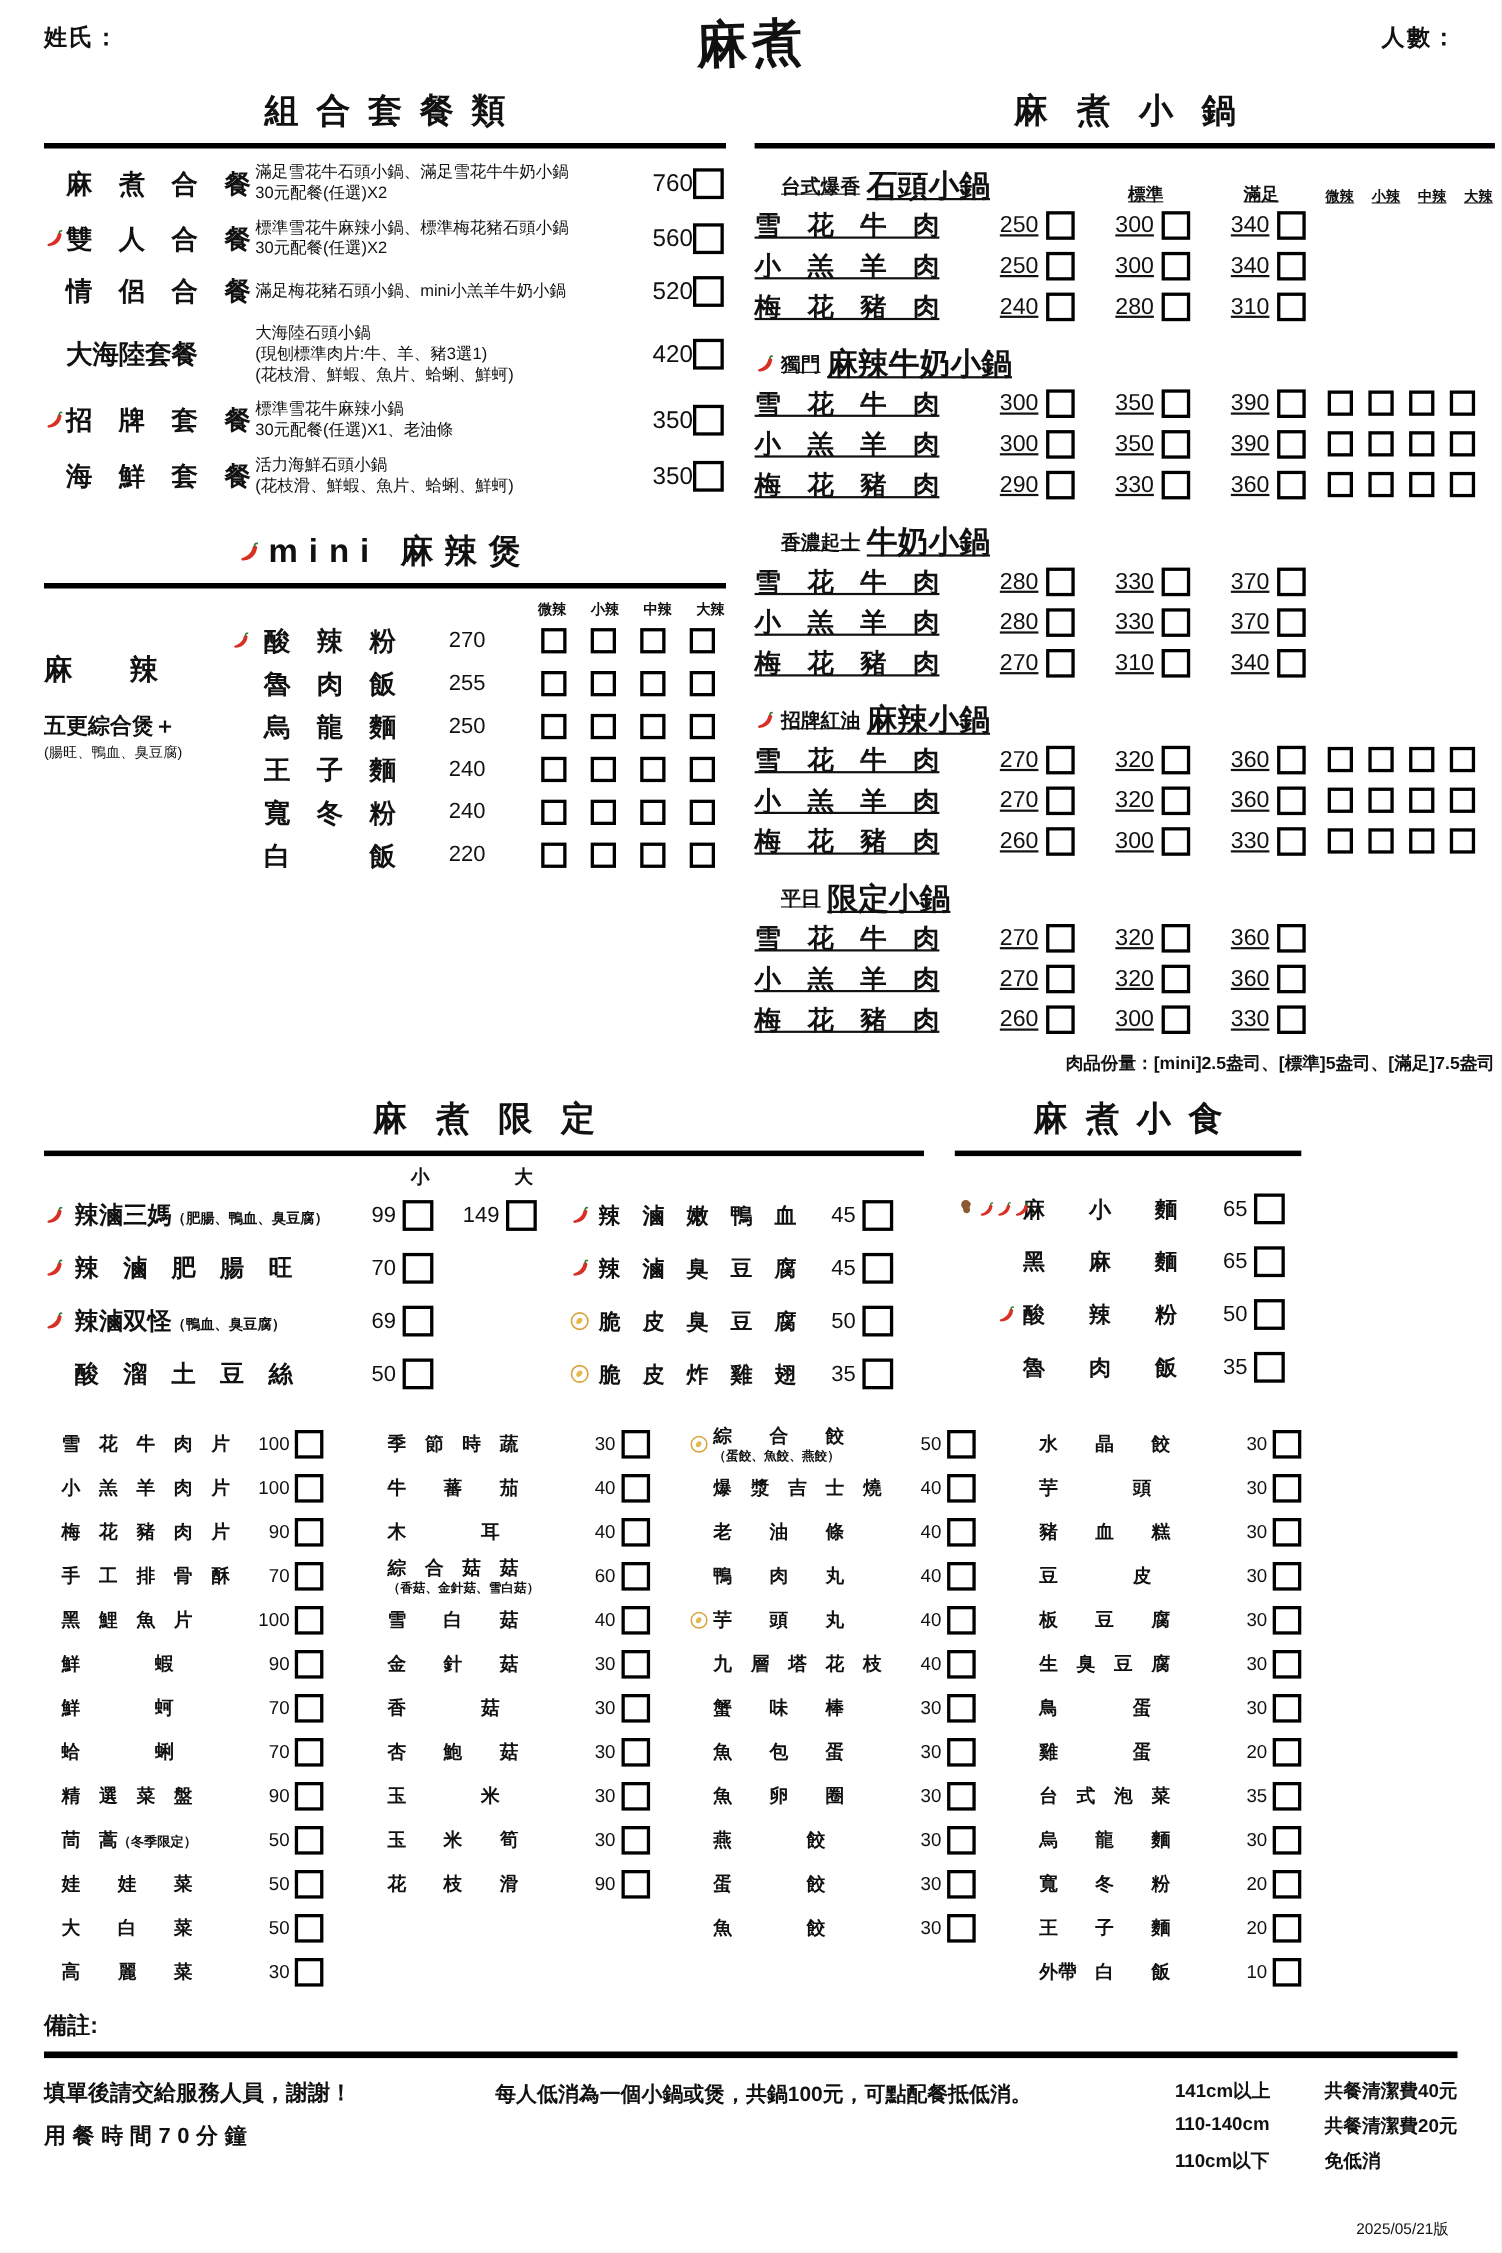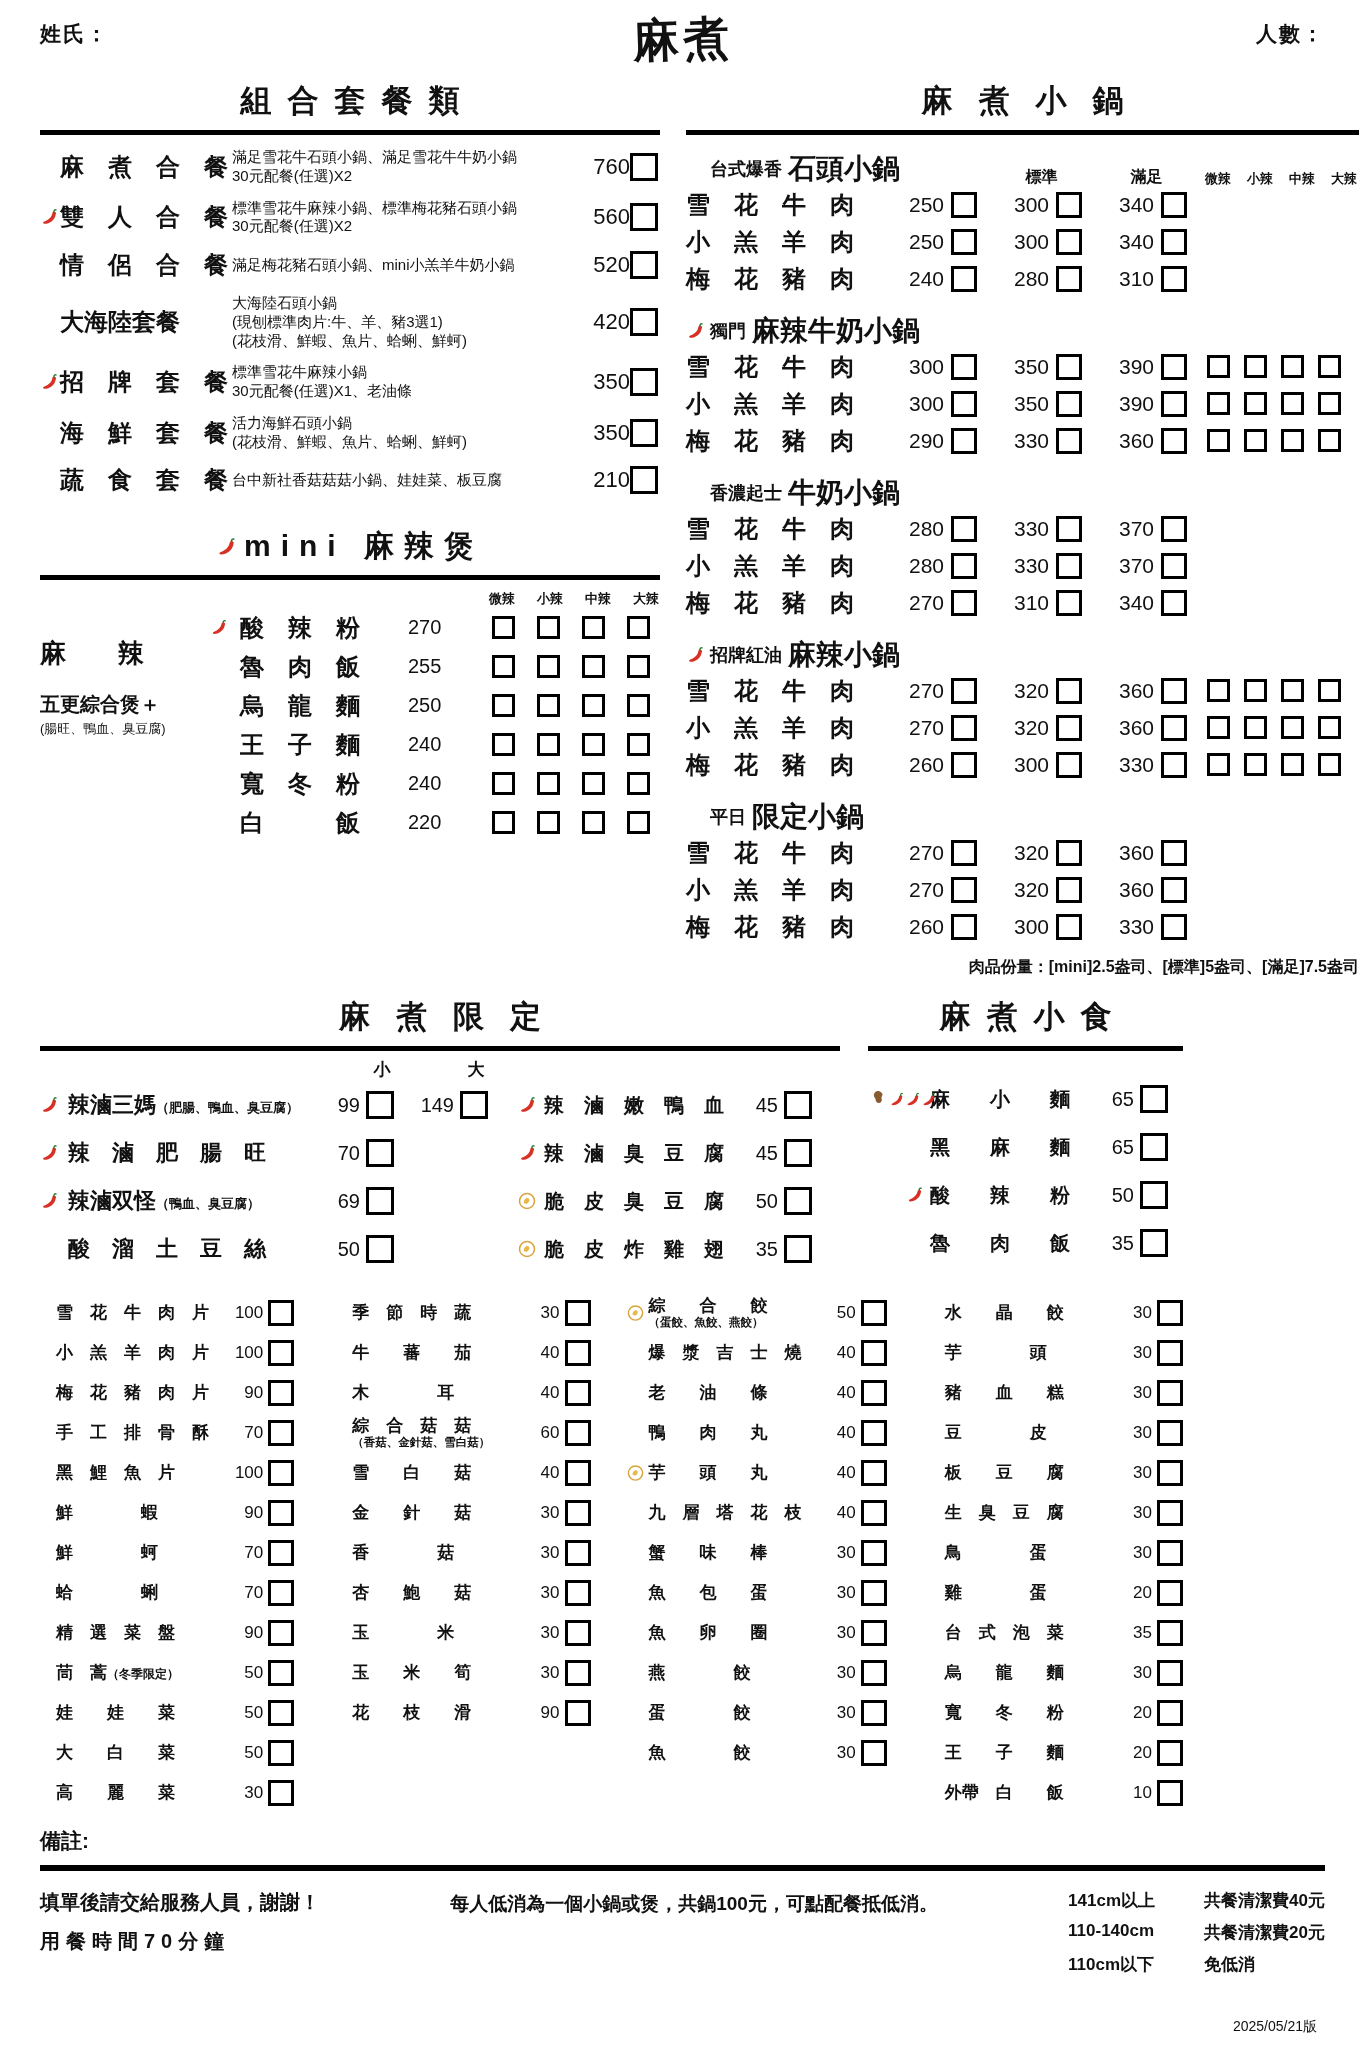--- a/index.html
+++ b/index.html
@@ -37,21 +37,21 @@
   .ml3{font-size:13px;margin-top:2px;}
   .mini-right{flex:1;}
   .mini-hrow,.mini-row{display:grid;grid-template-columns:24px 162px 52px 1fr;gap:6px;align-items:center;}
   .mini-row{height:39px;}
   .mname{font-size:24px;font-weight:bold;white-space:nowrap;}
   .mprice{font-size:20px;}
   .spice4{display:flex;gap:22px;padding-left:26px;}
   .spice-labels{display:flex;gap:20px;padding-left:22px;}
   .spice-labels .sl{width:28px;text-align:center;font-size:13px;font-weight:bold;white-space:nowrap;}
   
-  .pot-sec{margin-top:15px;}
+  .pot-sec{margin-top:15px;text-decoration:underline;}
   .pot-head{display:grid;grid-template-columns:198px 105px 105px 105px 1fr;align-items:end;height:36px;}
   .pot-title{display:flex;align-items:center;gap:6px;white-space:nowrap;grid-column:1 / span 2;}
   .pot-prefix{font-size:18px;font-weight:bold;}
   .pot-big{font-size:28px;font-weight:bold;}
   .colh{font-size:16px;font-weight:bold;text-align:center;}
   .pot-row{display:grid;grid-template-columns:198px 105px 105px 105px 1fr;align-items:center;height:37px;}
   .pname{font-size:24px;font-weight:bold;white-space:nowrap;}
   .pcell{display:flex;justify-content:flex-end;align-items:center;gap:7px;padding-right:12px;}
   .pnum{font-size:21px;min-width:38px;text-align:right;}
   .pot-spice{display:flex;gap:14px;padding-left:8px;}
@@ -204,34 +204,20 @@
               </span>
               <span class="cname">海　鮮　套　餐</span>
               <span class="cdesc">
                 <span class="dline">活力海鮮石頭小鍋</span>
                 <span class="dline">(花枝滑、鮮蝦、魚片、蛤蜊、鮮蚵)</span>
               </span>
               <span class="cprice">350</span>
               <span class="box lg"></span>
             </div>
 
-            <div class="combo-item">
-              <span class="chili-slot" style="visibility: hidden;">
-                <svg class="ic" width="18" height="18" viewBox="0 0 24 24">
-                  <path d="M19 5c2 0 3 2 2 3.2C20 16 13 21 6 21c-2 0-2.7-2-.8-2.8C11.5 16 15.5 12 16.5 6.5 16.7 5.4 17.5 5 19 5z" fill="#d93025"></path>
-                  <path d="M18.7 5.2C18.3 3.4 19.8 2 21.3 2.5" stroke="#2e7d32" stroke-width="2" fill="none" stroke-linecap="round"></path>
-                </svg>
-              </span>
-              <span class="cname">蔬　食　套　餐</span>
-              <span class="cdesc">
-                <span class="dline">台中新社香菇菇菇小鍋、娃娃菜、板豆腐</span>
-              </span>
-              <span class="cprice">210</span>
-              <span class="box lg"></span>
-            </div>
 
         </div>
       </section>
 
       <section class="mini-sec">
         <div class="mini-title">
           <span>
             <svg class="ic" width="20" height="20" viewBox="0 0 24 24">
                 <path d="M19 5c2 0 3 2 2 3.2C20 16 13 21 6 21c-2 0-2.7-2-.8-2.8C11.5 16 15.5 12 16.5 6.5 16.7 5.4 17.5 5 19 5z" fill="#d93025"></path>
                 <path d="M18.7 5.2C18.3 3.4 19.8 2 21.3 2.5" stroke="#2e7d32" stroke-width="2" fill="none" stroke-linecap="round"></path>

